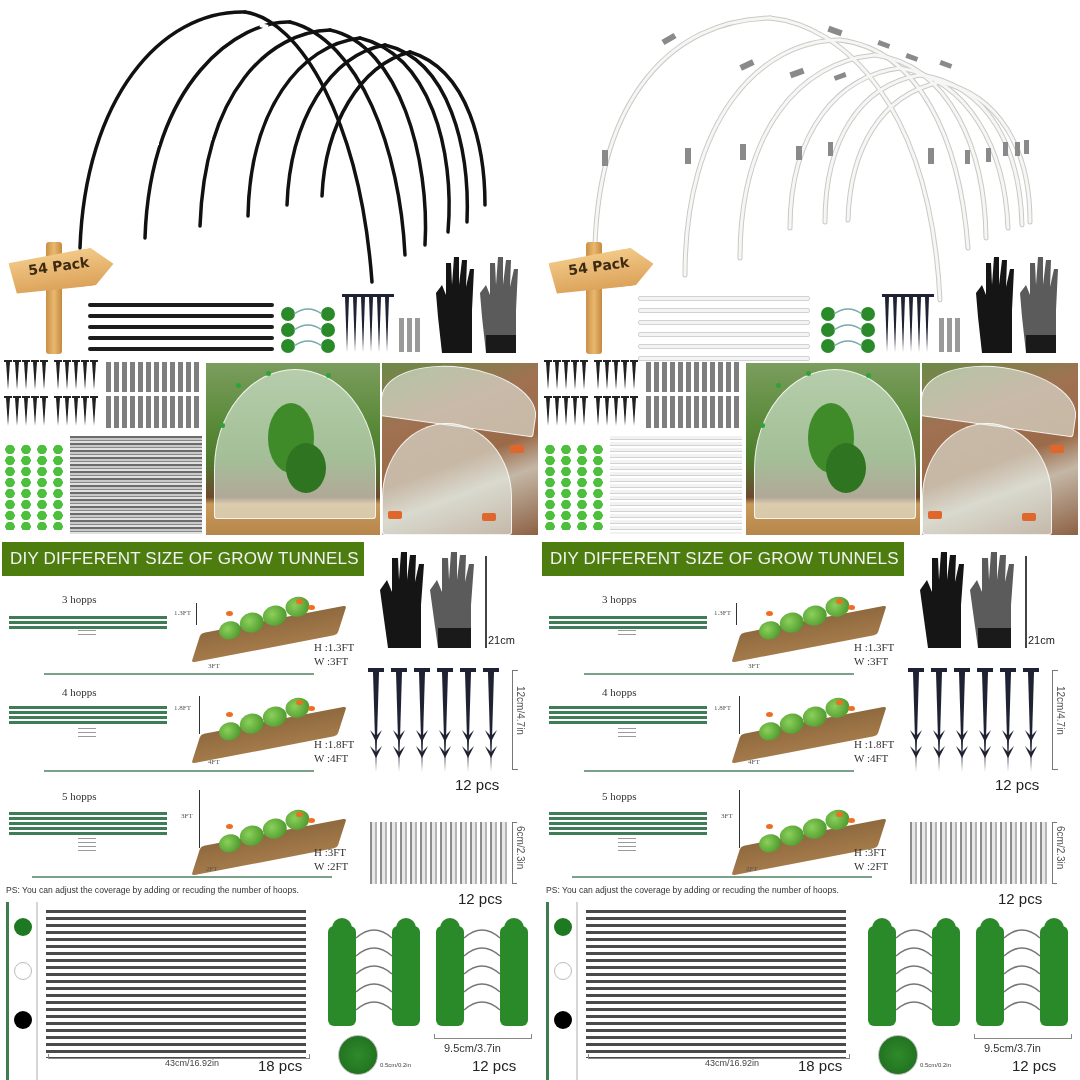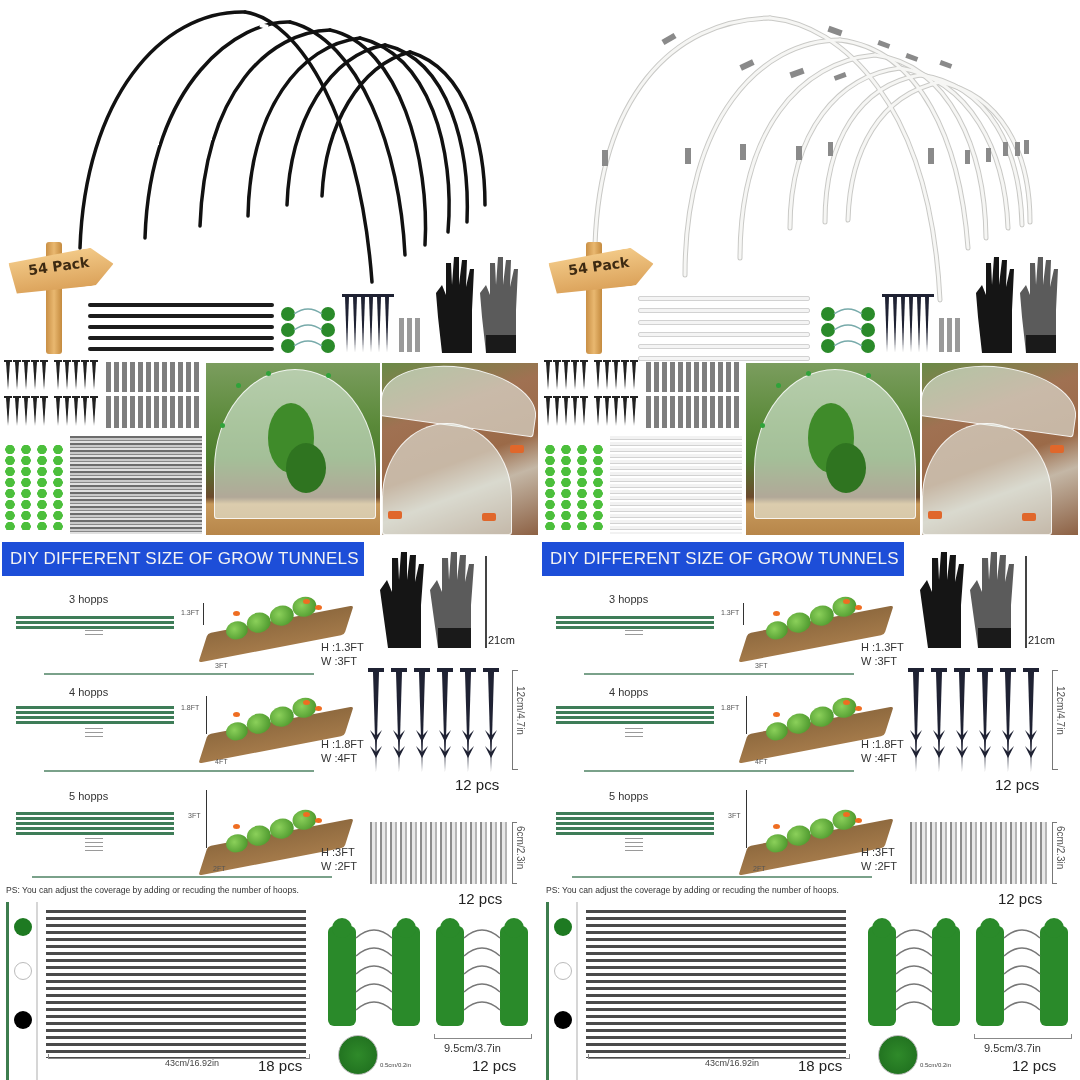--- a/index.html
+++ b/index.html
@@ -36,23 +36,23 @@
     background: repeating-linear-gradient(180deg,#6c6c6c 0 2px,#c9c9c9 2px 4px,#888 4px 5px,#e0e0e0 5px 7px); }
   .photo { position: absolute; top: 363px; height: 172px; overflow: hidden; }
   .photo1 { left: 206px; width: 174px; background: linear-gradient(180deg,#7b9d5e 0%,#5b8a3a 35%,#4e7d2e 55%,#6b4a2e 78%,#c89a5c 82%,#b7864a 100%); }
   .photo2 { left: 382px; width: 156px; background: linear-gradient(160deg,#6a8a47 0%,#a07152 30%,#9b6a48 55%,#c4b7a6 70%,#8d6144 100%); }
   .tunnel-cover { position: absolute; border-radius: 60% 60% 4px 4px / 80% 80% 4px 4px; background: rgba(235,245,240,0.55); border: 1px solid rgba(255,255,255,0.8); }
   .leaf { position: absolute; border-radius: 50%; background: #3f8b2a; }
   .gdot { position: absolute; width: 5px; height: 5px; border-radius: 50%; background: #2fa33a; }
   .orange-clip { position: absolute; width: 14px; height: 8px; background: #e0672b; border-radius: 2px; }
 
   
-  .banner { position: absolute; left: 2px; top: 542px; width: 362px; height: 34px; background: #1d4ed8; color: #f3f3f3; font-size: 17px; line-height: 34px; padding-left: 8px; letter-spacing: 0.2px; white-space: nowrap; }
-
-  .size-block { position: absolute; left: 13px; width: 360px; height: 100px; }
+  .banner { position: absolute; left: 2px; top: 542px; width: 362px; height: 34px; background: #4d7c0f; color: #f3f3f3; font-size: 17px; line-height: 34px; padding-left: 8px; letter-spacing: 0.2px; white-space: nowrap; }
+
+  .size-block { position: absolute; left: 6px; width: 360px; height: 100px; font-family: Liberation Serif, serif; }
   .hopp-label { position: absolute; left: 56px; font-size: 11px; color: #333; }
   .hopp-lines { position: absolute; left: 3px; width: 158px; }
   .hopp-line { height: 3px; background: #3e7d58; margin-bottom: 2px; }
   .mini-lines { position: absolute; left: 72px; width: 18px; }
   .mini-line { height: 1px; background: #9a9a9a; margin-bottom: 3px; }
   .sep-line { position: absolute; left: 44px; width: 270px; height: 2px; background: #7aa18a; }
   .bed { position: absolute; left: 190px; width: 145px; height: 60px; }
   .bed .box { position: absolute; left: 6px; top: 24px; width: 134px; height: 30px; background: linear-gradient(180deg,#8f6a3f,#a47a4a); transform: skewX(-28deg) rotate(-12deg); border-radius: 3px; }
   .bed .greens { position: absolute; left: 12px; top: 12px; width: 122px; height: 30px; transform: rotate(-12deg); }
   .bed .greens span { position: absolute; border-radius: 50%; background: radial-gradient(circle at 40% 40%,#8bd05a,#3d8a22); }

